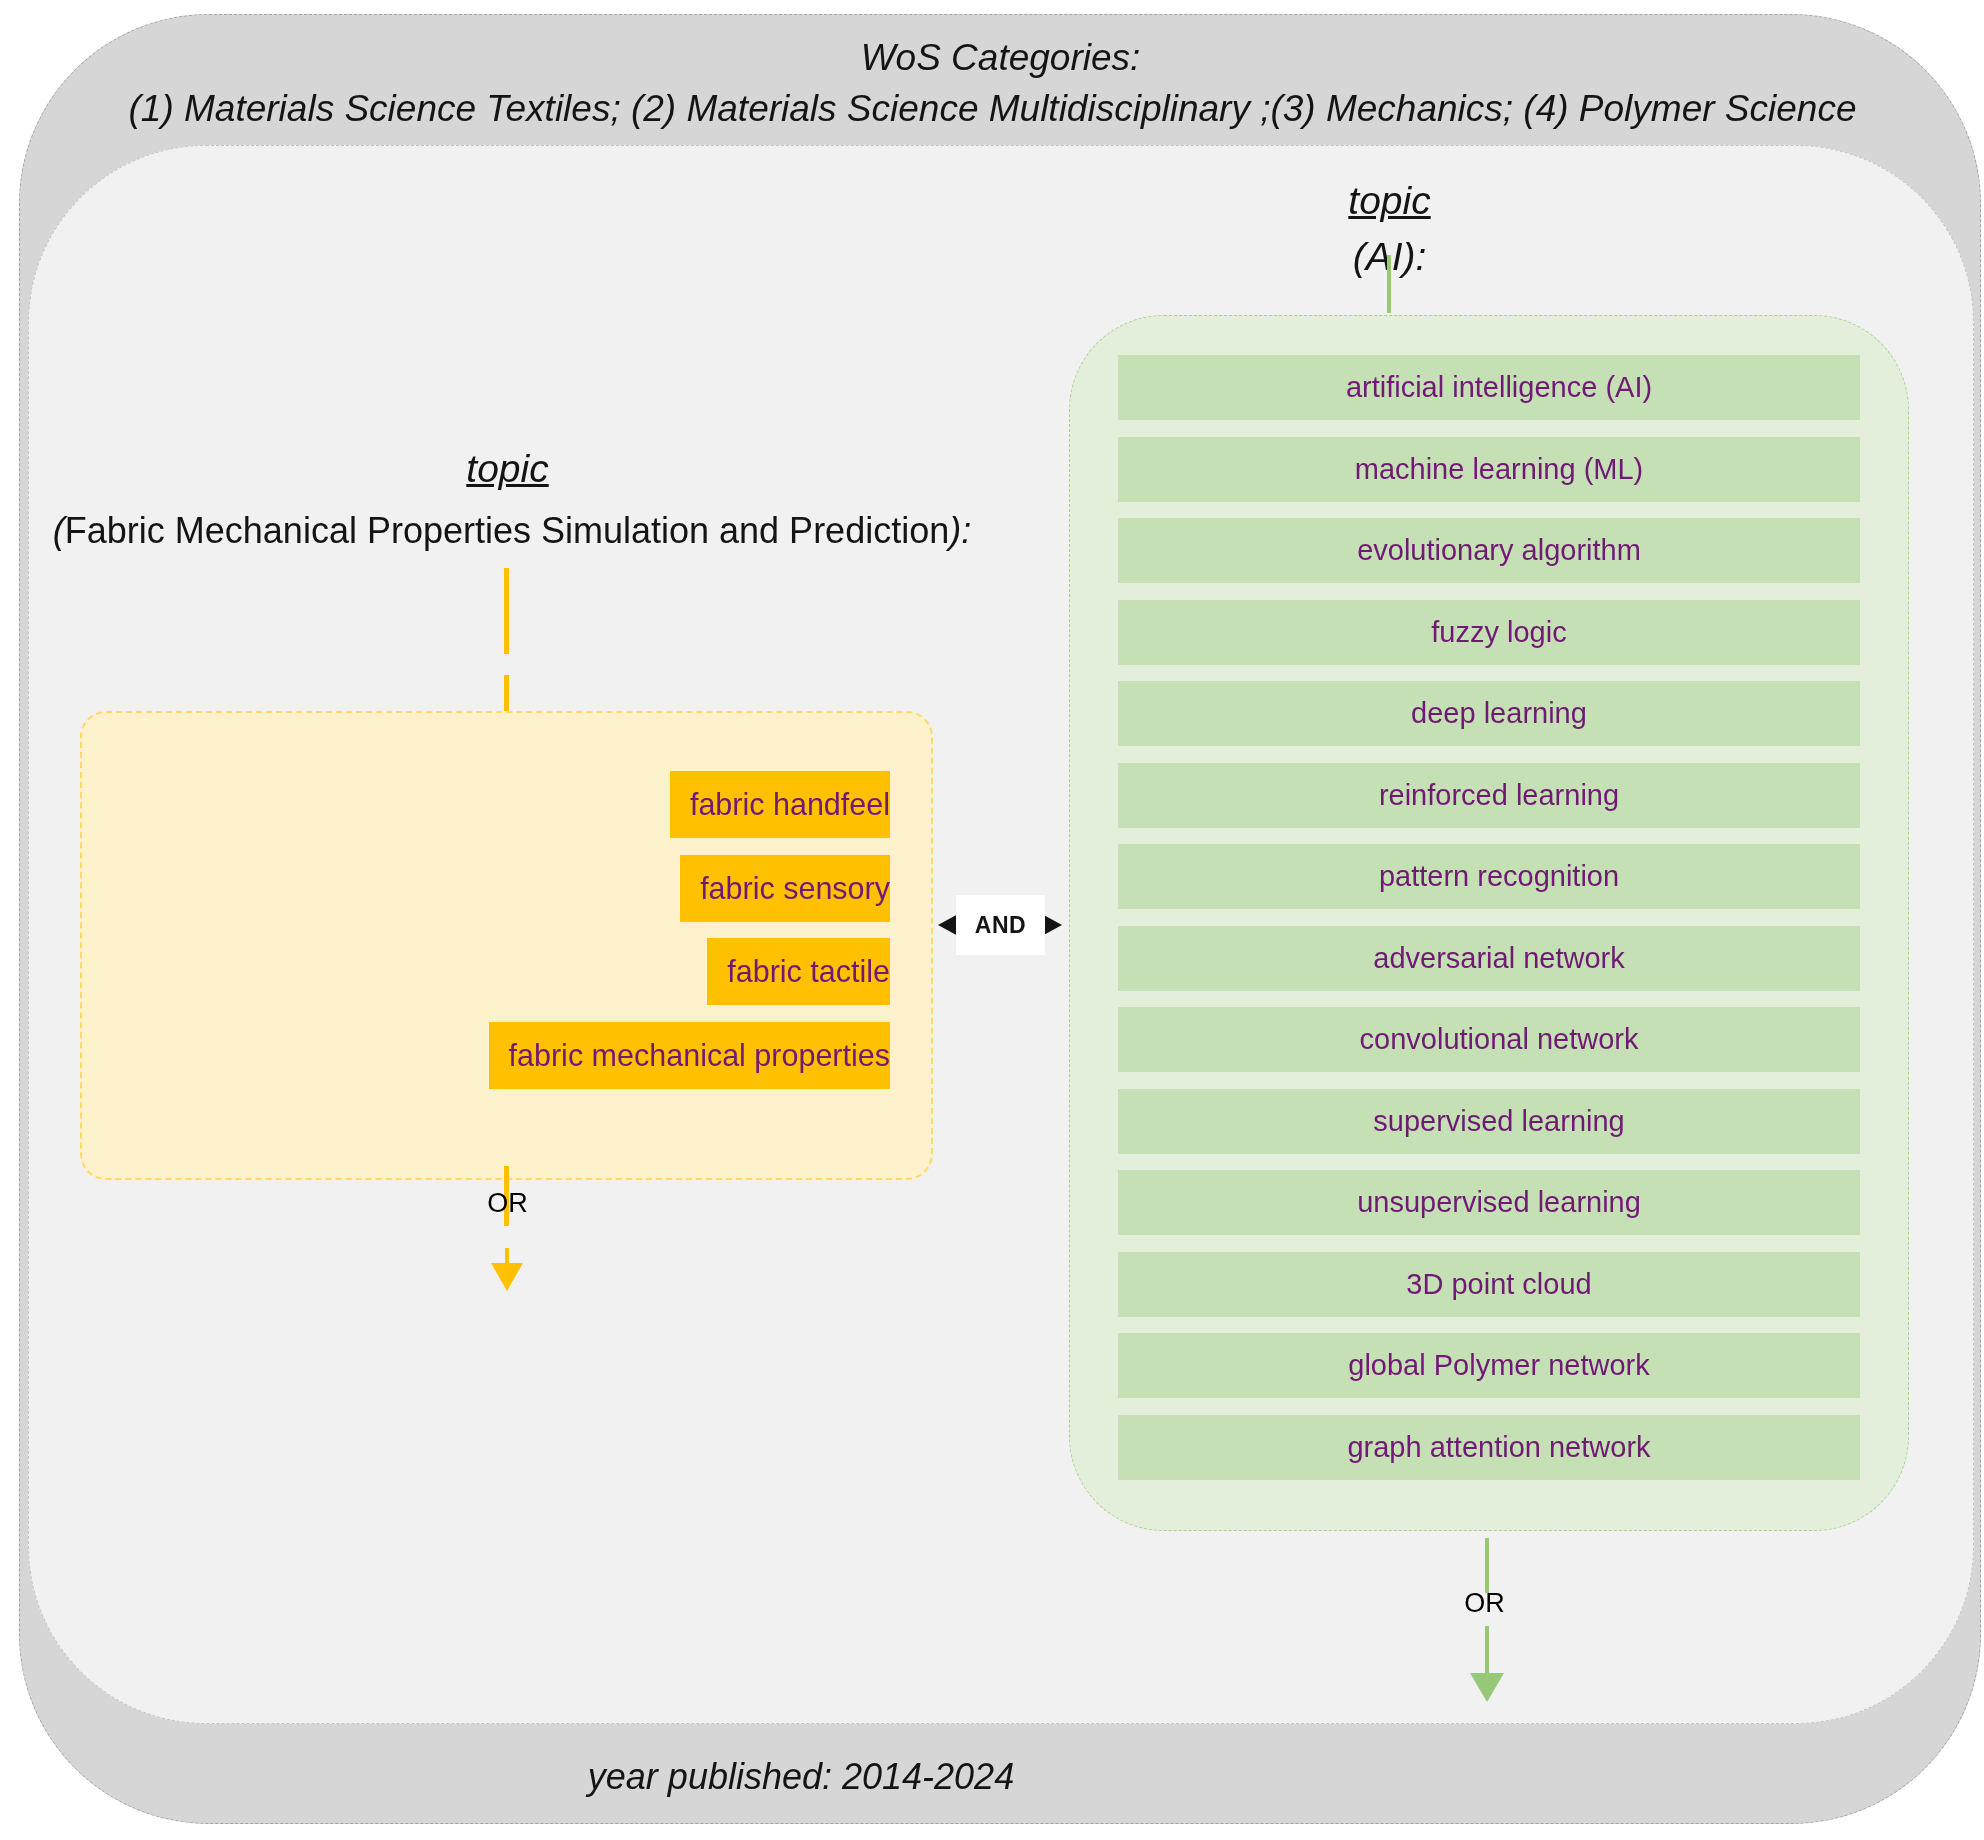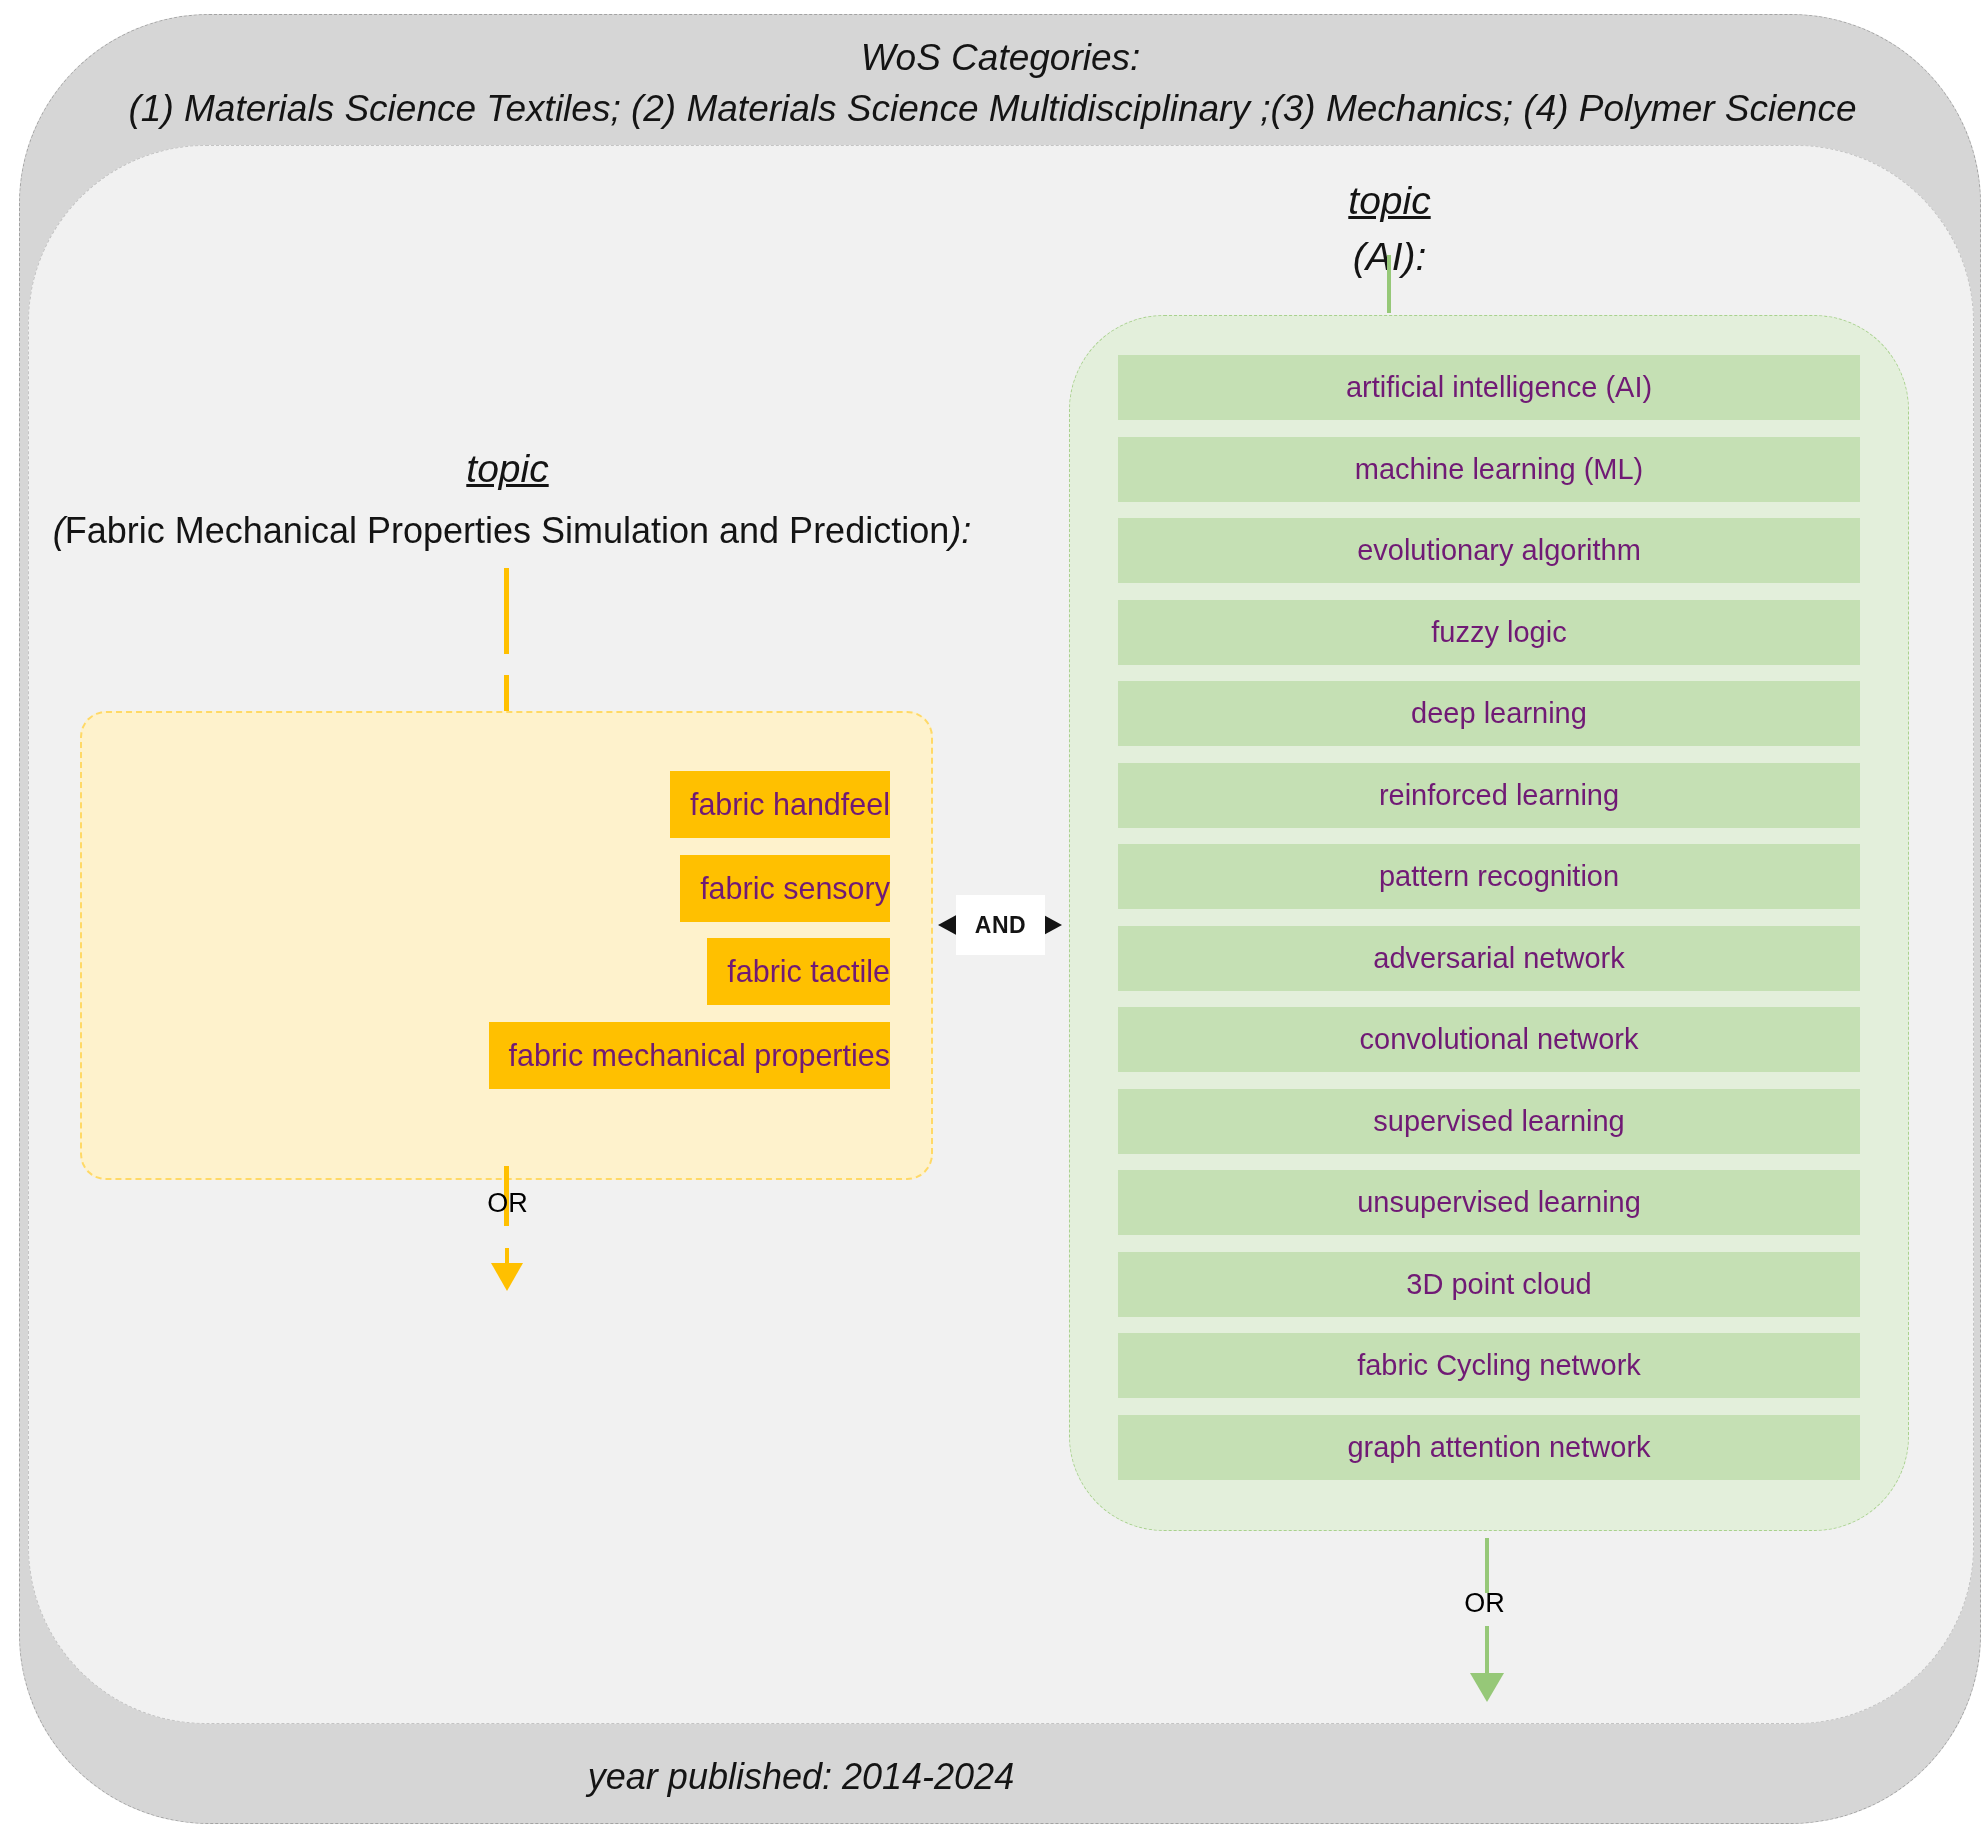--- a/index.html
+++ b/index.html
@@ -90,21 +90,21 @@
       <div class="bar">evolutionary algorithm</div>
       <div class="bar">fuzzy logic</div>
       <div class="bar">deep learning</div>
       <div class="bar">reinforced learning</div>
       <div class="bar">pattern recognition</div>
       <div class="bar">adversarial network</div>
       <div class="bar">convolutional network</div>
       <div class="bar">supervised learning</div>
       <div class="bar">unsupervised learning</div>
       <div class="bar">3D point cloud</div>
-      <div class="bar">fabric Cycling network</div>
+      <div class="bar">global Polymer network</div>
       <div class="bar">graph attention network</div>
     </div>
 
   <div class="abs vline y-line" style="left:504px;top:1166px;height:60px;"></div>
   <div class="abs ctr or-label" style="left:444px;top:1188px;">OR</div>
   <div class="abs vline y-line" style="left:505px;top:1248px;height:16.5px;width:4.4px;"></div>
   <div class="abs tri-w tri-down-y"></div>
 
   <div class="abs vline g-line" style="left:1485px;top:1538px;height:55px;width:4.4px;"></div>
   <div class="abs ctr or-label" style="left:1421px;top:1588px;">OR</div>

